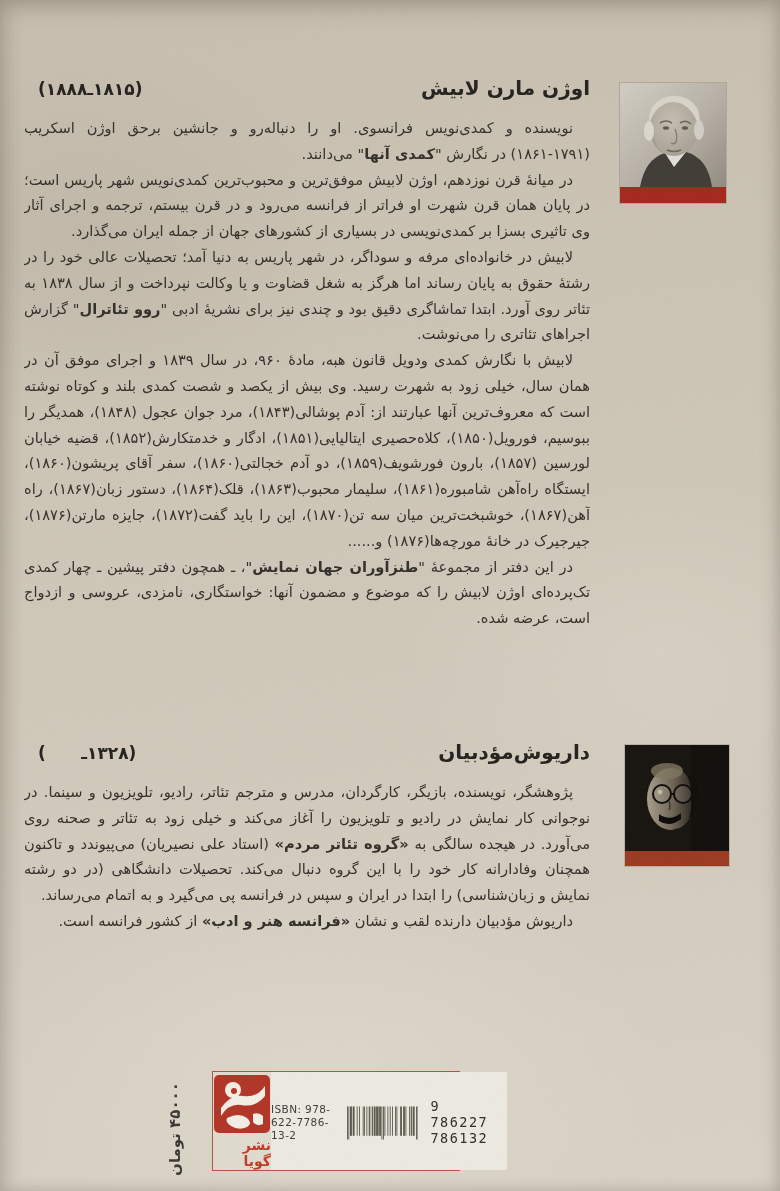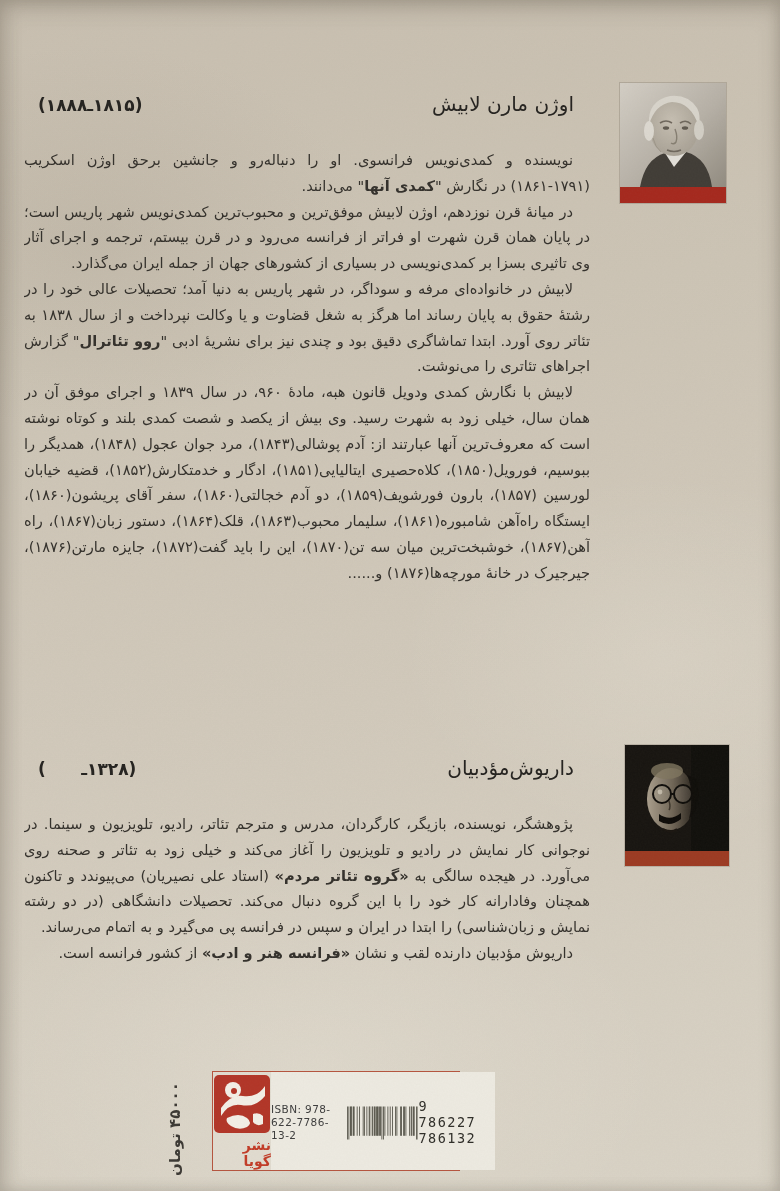--- a/index.html
+++ b/index.html
@@ -17,37 +17,37 @@
   .photo{position:absolute;z-index:2;box-shadow:0 0 0 1px rgba(60,50,40,.18);}
   #photo1{right:54px;top:83px;width:106px;}
   #photo2{right:51px;top:745px;width:104px;}
   .photo svg{display:block;}
   .redbar1{height:16px;background:#a5281d;}
   .redbar2{height:15px;background:#9c3a22;}
   .col{position:absolute;left:24px;width:566px;direction:rtl;z-index:3;}
   #sec1{top:76px;height:666px;overflow:hidden;}
   #sec2{top:740px;height:318px;overflow:hidden;}
   .hrow{display:flex;justify-content:space-between;align-items:baseline;margin:0 0 15px 0;padding-left:14px;}
-  .title{font-size:20px;font-weight:normal;color:#24221f;margin:16px;letter-spacing:0;}
+  .title{font-size:20px;font-weight:bold;color:#24221f;margin:0;letter-spacing:0;}
   .dates{font-size:17px;font-weight:bold;color:#24221f;white-space:nowrap;text-align:center;}
   .para{margin:0;text-indent:17px;font-size:14.6px;line-height:25.8px;text-align:justify;}
   .para .b{font-weight:bold;}
   #price{position:absolute;left:150px;top:1068px;width:50px;height:122px;z-index:3;
     display:flex;align-items:center;justify-content:center;}
   #price span{transform:rotate(-90deg);transform-origin:center;white-space:nowrap;direction:rtl;
     font-size:15px;font-weight:bold;color:#3b3833;letter-spacing:1px;}
   #isbnbox{position:absolute;left:212px;top:1071px;width:246px;height:98px;z-index:3;
     border:1px solid #b5543e;display:flex;direction:ltr;background:rgba(240,236,226,.30);}
   .logo-part{width:99px;display:flex;flex-direction:column;align-items:center;justify-content:center;}
   .logo-square{display:block;line-height:0;}
   .publisher{font-size:14px;font-weight:bold;color:#c23b27;margin-top:3px;direction:rtl;}
   .barcode-part{flex:1;background:#edeae1;display:flex;flex-direction:row;align-items:center;padding-top:3px;}
   .isbn{font-size:10.5px;color:#3c3c3c;letter-spacing:.4px;line-height:13px;}
   .barcode{display:block;margin-top:1px;}
-  .bdigits{font-size:13.5px;color:#2e2d28;font-family:"DejaVu Sans Mono",monospace;letter-spacing:1.5px;margin-top:-1px;}
+  .bdigits{font-size:13.5px;color:#2e2d28;font-family:"DejaVu Sans Mono",monospace;letter-spacing:1.5px;margin-top:-1px;padding-left:12px;}
 </style>
 </head>
 <body>
 
 <div id="page">
 
   <div class="photo" id="photo1">
     <svg viewBox="0 0 106 104" width="106" height="104">
       <defs>
         <linearGradient id="pg1" x1="0" y1="0" x2="1" y2="1">
@@ -81,20 +81,21 @@
   <section id="sec1" class="col">
     <div class="hrow">
       <h1 class="title">اوژن مارن لابیش</h1>
       <span class="dates">(۱۸۱۵ـ۱۸۸۸)</span>
     </div>
     <div>
         <p class="para"><span>نویسنده و کمدی‌نویس فرانسوی. او را دنباله‌رو و جانشین برحق اوژن اسکریب (۱۷۹۱-۱۸۶۱) در نگارش "</span><span class="b">کمدی آنها</span><span>" می‌دانند.</span></p>
         <p class="para"><span>در میانهٔ قرن نوزدهم، اوژن لابیش موفق‌ترین و محبوب‌ترین کمدی‌نویس شهر پاریس است؛ در پایان همان قرن شهرت او فراتر از فرانسه می‌رود و در قرن بیستم، ترجمه و اجرای آثار وی تاثیری بسزا بر کمدی‌نویسی در بسیاری از کشورهای جهان از جمله ایران می‌گذارد.</span></p>
         <p class="para"><span>لابیش در خانواده‌ای مرفه و سوداگر، در شهر پاریس به دنیا آمد؛ تحصیلات عالی خود را در رشتهٔ حقوق به پایان رساند اما هرگز به شغل قضاوت و یا وکالت نپرداخت و از سال ۱۸۳۸ به تئاتر روی آورد. ابتدا تماشاگری دقیق بود و چندی نیز برای نشریهٔ ادبی "</span><span class="b">روو تئاترال</span><span>" گزارش اجراهای تئاتری را می‌نوشت.</span></p>
         <p class="para"><span>لابیش با نگارش کمدی ودویل قانون هبه، مادهٔ ۹۶۰، در سال ۱۸۳۹ و اجرای موفق آن در همان سال، خیلی زود به شهرت رسید. وی بیش از یکصد و شصت کمدی بلند و کوتاه نوشته است که معروف‌ترین آنها عبارتند از: آدم پوشالی(۱۸۴۳)، مرد جوان عجول (۱۸۴۸)، همدیگر را ببوسیم، فورویل(۱۸۵۰)، کلاه‌حصیری ایتالیایی(۱۸۵۱)، ادگار و خدمتکارش(۱۸۵۲)، قضیه خیابان لورسین (۱۸۵۷)، بارون فورشویف(۱۸۵۹)، دو آدم خجالتی(۱۸۶۰)، سفر آقای پریشون(۱۸۶۰)، ایستگاه راه‌آهن شامبوره(۱۸۶۱)، سلیمار محبوب(۱۸۶۳)، قلک(۱۸۶۴)، دستور زبان(۱۸۶۷)، راه آهن(۱۸۶۷)، خوشبخت‌ترین میان سه تن(۱۸۷۰)، این را باید گفت(۱۸۷۲)، جایزه مارتن(۱۸۷۶)، جیرجیرک در خانهٔ مورچه‌ها(۱۸۷۶) و......</span></p>
+        <p class="para"><span>در این دفتر از مجموعهٔ "</span><span class="b">طنزآوران جهان نمایش</span><span>"، ـ همچون دفتر پیشین ـ چهار کمدی تک‌پرده‌ای اوژن لابیش را که موضوع و مضمون آنها: خواستگاری، نامزدی، عروسی و ازدواج است، عرضه شده.</span></p>
       </div>
   </section>
 
   <div class="photo" id="photo2">
     <svg viewBox="0 0 104 106" width="104" height="106">
       <defs>
         <linearGradient id="fg2" x1="0" y1="0" x2="1" y2="0">
           <stop offset="0" stop-color="#a99e8c"></stop>
             <stop offset=".55" stop-color="#6d6354"></stop>
             <stop offset="1" stop-color="#241f19"></stop>

